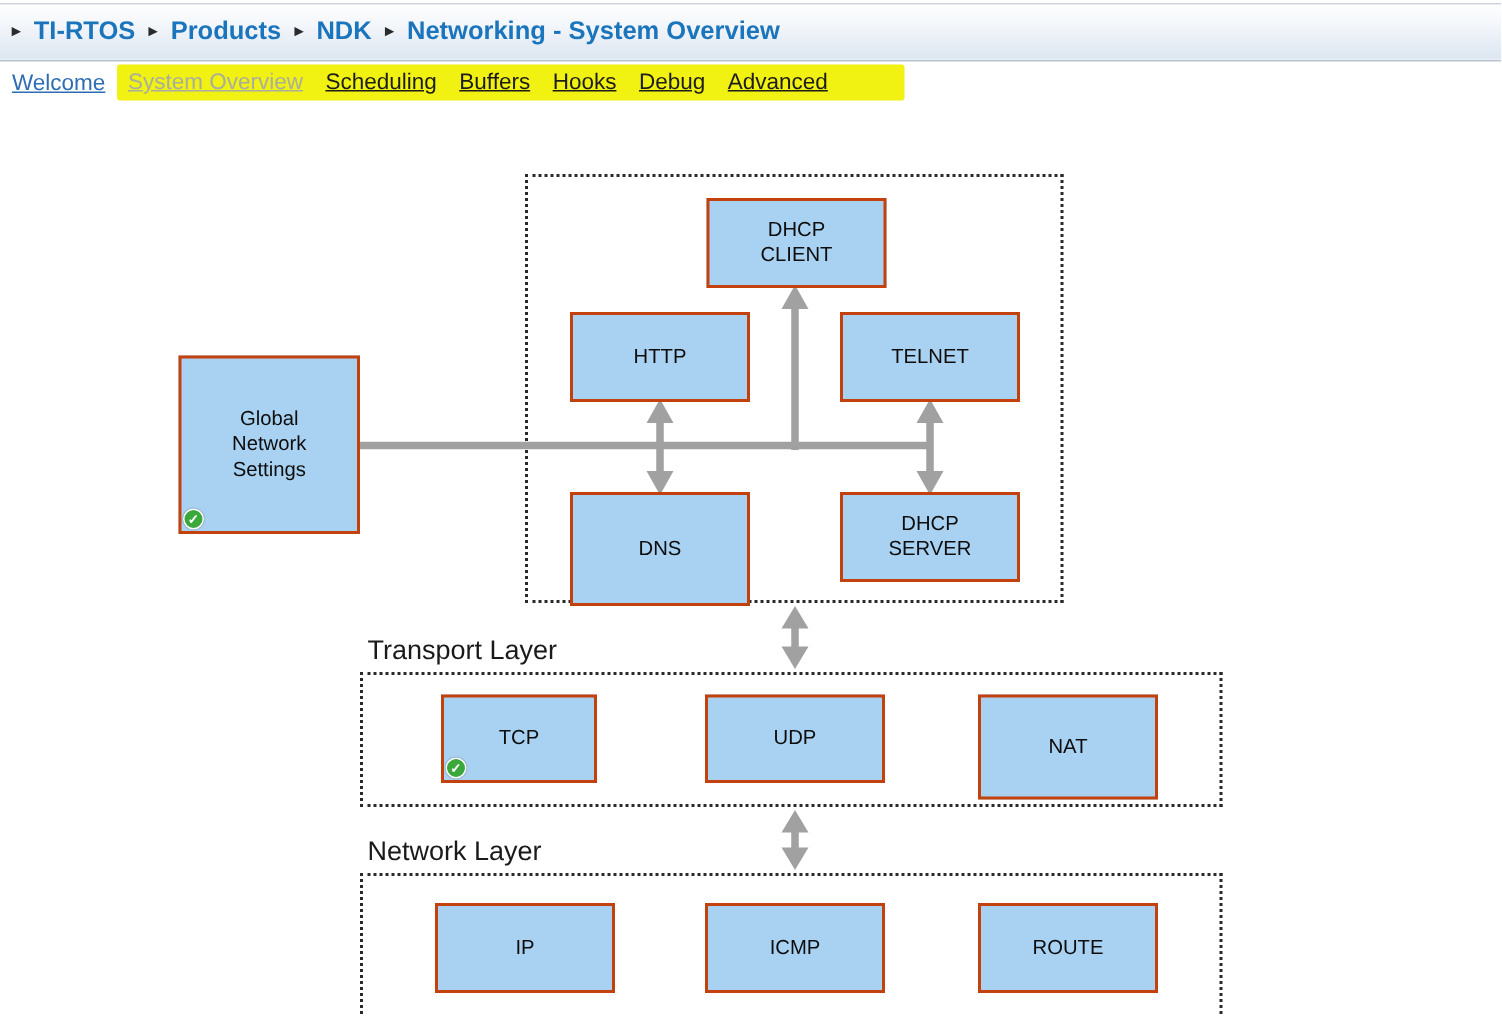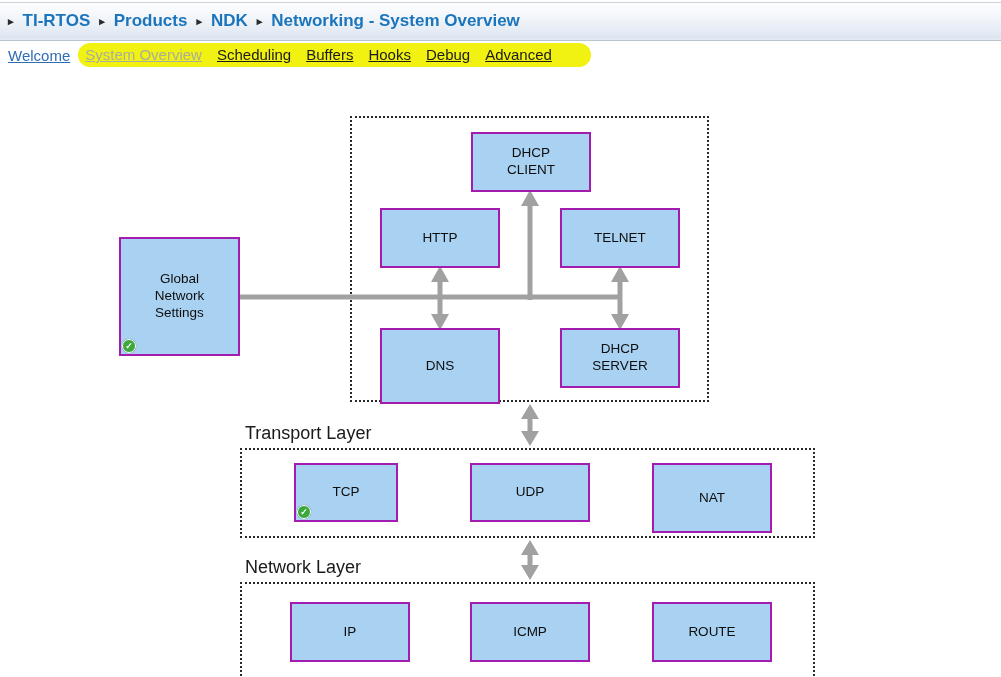--- a/index.html
+++ b/index.html
@@ -31,38 +31,38 @@
   
   .navrow {
     position: absolute; left: 8px; top: 44px; height: 22px;
     display: flex; align-items: center;
     font-size: 15px;
   }
   .navlink { text-decoration: underline; cursor: pointer; white-space: nowrap; }
   .navlink.welcome { color: #2e6db4; margin-right: 8px; }
   .nav-highlight {
     display: flex; align-items: center;
-    background: #f1f112; border-radius: 12px;
-    padding: 3px 24px 4px 7px;
+    background: #f1f112; border-radius: 2px;
+    padding: 3px 36px 4px 7px;
   }
   .nav-highlight .navlink { color: #1c1c1c; margin-right: 15px; }
   .nav-highlight .navlink.current { color: #a9ae9d; cursor: default; }
 
   
   .diagram { position: absolute; left: 0; top: 0; width: 1001px; height: 677px; }
   .layerbox {
     position: absolute; border: 2px dotted #2a2a2a; background: transparent; z-index: 1;
   }
   .layerlabel {
     position: absolute; z-index: 1; font-size: 18px; color: #1a1a1a; white-space: nowrap;
   }
   .arrows { position: absolute; left: 0; top: 0; z-index: 2; pointer-events: none; }
   .node {
     position: absolute; z-index: 3;
-    background: #a9d2f2; border: 2px solid #a21caf;
+    background: #a9d2f2; border: 2px solid #c2410c;
     display: flex; align-items: center; justify-content: center;
     cursor: pointer;
   }
   .node-label {
     font-size: 13.5px; color: #0d0d0d; text-align: center;
     white-space: pre-line; line-height: 1.25;
   }
   .check {
     position: absolute; left: 1px; bottom: 1px; z-index: 4;
     width: 14px; height: 14px; border-radius: 50%;

